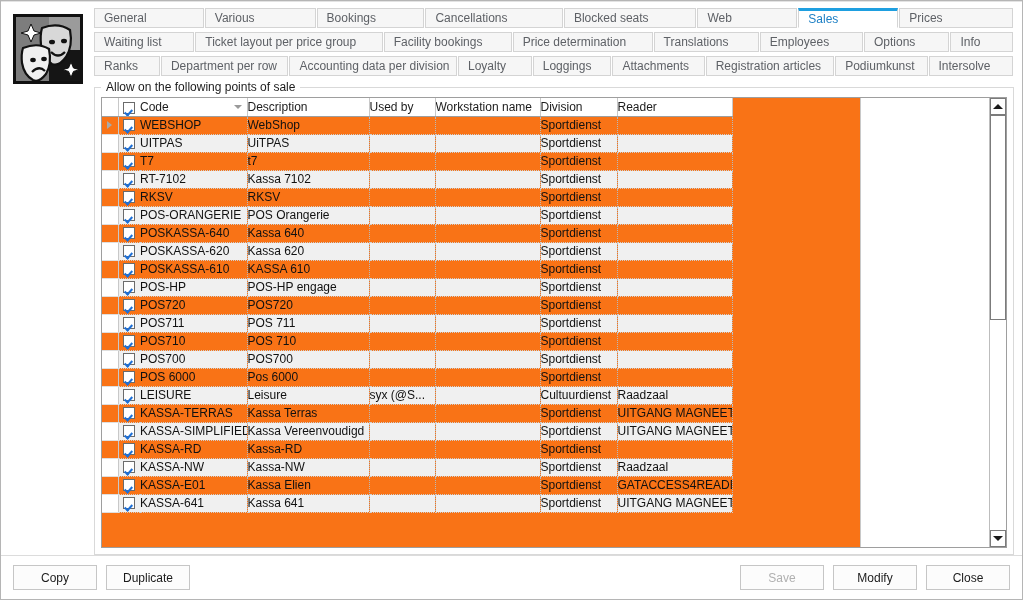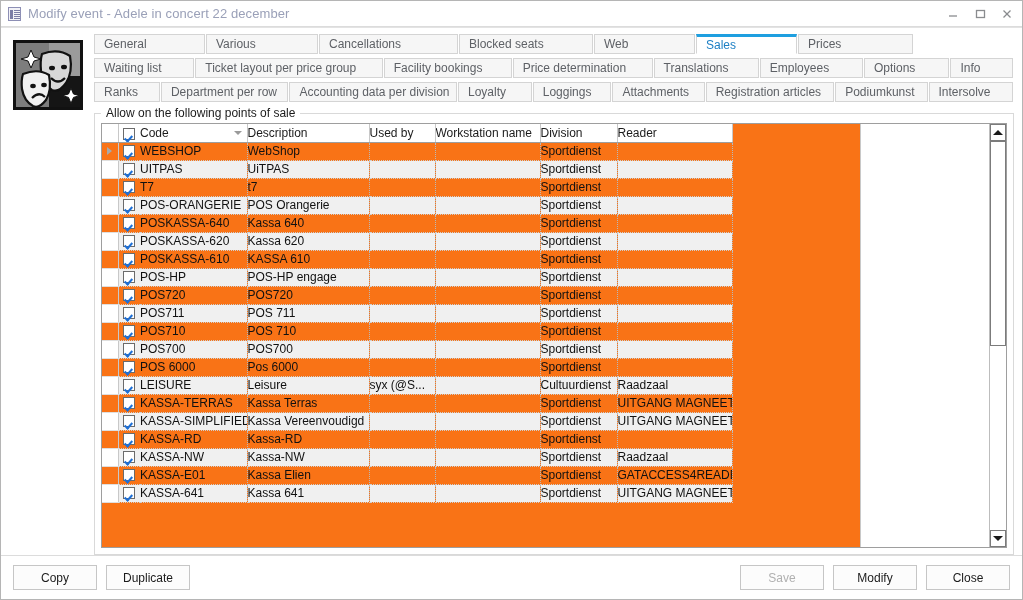--- a/index.html
+++ b/index.html
@@ -329,41 +329,20 @@
   .btn.disabled { color: #b0b0b0; background: #fcfcfc; }
   .footer-spacer { flex: 1 1 auto; }
   .footer .right-group { display: flex; }
   .footer .right-group .btn:last-child { margin-right: 0; }
 </style>
 </head>
 <body>
 
 <div class="window">
 
-  <div class="titlebar">
-    <span class="title-icon"></span>
-    <span class="title-text">Modify event - Adele in concert 22 december</span>
-    <span class="title-spacer"></span>
-    <span class="win-btn">
-      <svg width="12" height="12" viewBox="0 0 12 12" aria-hidden="true">
-          <line x1="2" y1="8" x2="10" y2="8" stroke="#8a8c8f" stroke-width="1.3"></line>
-        </svg>
-    </span>
-    <span class="win-btn">
-      <svg width="12" height="12" viewBox="0 0 12 12" aria-hidden="true">
-          <rect x="2.5" y="2.5" width="8" height="7" fill="none" stroke="#8a8c8f" stroke-width="1.3"></rect>
-        </svg>
-    </span>
-    <span class="win-btn">
-      <svg width="12" height="12" viewBox="0 0 12 12" aria-hidden="true">
-          <line x1="2.5" y1="2.5" x2="9.5" y2="9.5" stroke="#8a8c8f" stroke-width="1.3"></line>
-          <line x1="9.5" y1="2.5" x2="2.5" y2="9.5" stroke="#8a8c8f" stroke-width="1.3"></line>
-        </svg>
-    </span>
-  </div>
 
   <div class="body-area">
 
     <div class="left-rail">
       <div class="masks-icon">
         <svg width="78" height="78" viewBox="0 0 78 78" aria-hidden="true">
           <rect x="4" y="4" width="70" height="70" fill="#111111"></rect>
           <rect x="7" y="7" width="64" height="64" fill="#6f6f6f"></rect>
           <path d="M7 7 L40 7 L40 71 L7 71 Z" fill="#7d7d7d"></path>
           <path d="M40 7 L71 7 L71 40 L40 40 Z" fill="#9b9b9b"></path>
@@ -385,20 +364,21 @@
         </svg>
       </div>
     </div>
 
     <div class="content-col">
 
       <div class="tab-rows">
         <div class="tab-row r1">
           <div class="tab" style="width:111px">General</div>
           <div class="tab" style="width:112px">Various</div>
+          <div class="tab" style="width:109px">Bookings</div>
           <div class="tab" style="width:139px">Cancellations</div>
           <div class="tab" style="width:134px">Blocked seats</div>
           <div class="tab" style="width:101px">Web</div>
           <div class="tab active" style="width:101px">Sales</div>
           <div class="tab" style="width:115px">Prices</div>
         </div>
         <div class="tab-row r2">
           <div class="tab" style="width:101px">Waiting list</div>
           <div class="tab" style="width:189px">Ticket layout per price group</div>
           <div class="tab" style="width:129px">Facility bookings</div>
@@ -487,20 +467,40 @@
                       <td>T7</td>
                       <td>t7</td>
                       <td></td>
                       <td></td>
                       <td>Sportdienst</td>
                       <td></td>
                     </tr>
                     <tr class="alt">
                       <td class="col-marker"></td>
                       <td class="col-check"><span class="cb checked"></span></td>
+                      <td>RT-7102</td>
+                      <td>Kassa 7102</td>
+                      <td></td>
+                      <td></td>
+                      <td>Sportdienst</td>
+                      <td></td>
+                    </tr>
+                    <tr>
+                      <td class="col-marker"></td>
+                      <td class="col-check"><span class="cb checked"></span></td>
+                      <td>RKSV</td>
+                      <td>RKSV</td>
+                      <td></td>
+                      <td></td>
+                      <td>Sportdienst</td>
+                      <td></td>
+                    </tr>
+                    <tr class="alt">
+                      <td class="col-marker"></td>
+                      <td class="col-check"><span class="cb checked"></span></td>
                       <td>POS-ORANGERIE</td>
                       <td>POS Orangerie</td>
                       <td></td>
                       <td></td>
                       <td>Sportdienst</td>
                       <td></td>
                     </tr>
                     <tr>
                       <td class="col-marker"></td>
                       <td class="col-check"><span class="cb checked"></span></td>

